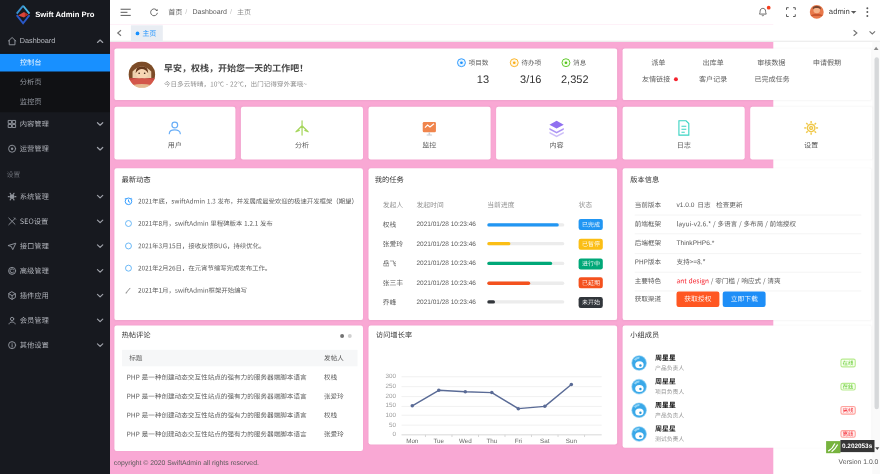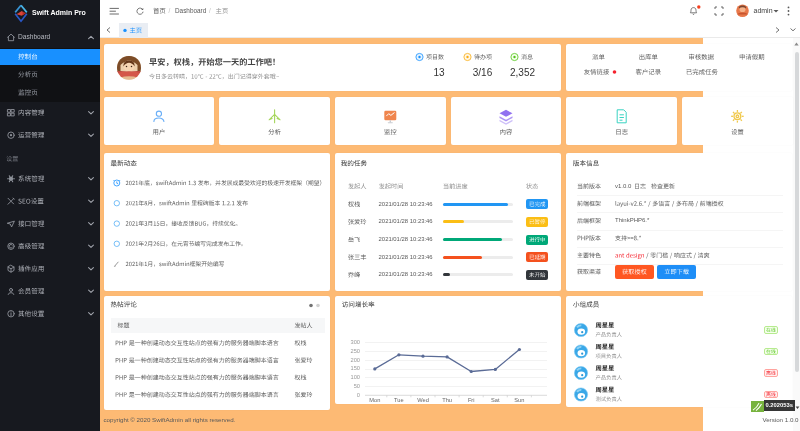--- a/index.html
+++ b/index.html
@@ -1,15 +1,15 @@
 <!DOCTYPE html>
 <html><head><meta charset="utf-8"><style>
 *{margin:0;padding:0;box-sizing:border-box}
 html,body{width:800px;height:431px;overflow:hidden}
-.stage{position:relative;width:703px;height:431px;background:#fdba74;font-family:"Liberation Sans",sans-serif}
+.stage{position:relative;width:703px;height:431px;background:#f9a8d4;font-family:"Liberation Sans",sans-serif}
 .ov{position:absolute;left:0;top:0;pointer-events:none}
 </style></head>
 <body>
 <div class="stage">
 <div style="position:absolute;left:0px;top:0px;width:100px;height:431px;background:#17191f"></div>
     <div style="position:absolute;left:0px;top:47.5px;width:100px;height:54px;background:#101114"></div>
     <div style="position:absolute;left:0px;top:49px;width:100px;height:16px;background:#1890ff"></div>
     <div style="position:absolute;left:100px;top:0px;width:700px;height:22px;background:#fff"></div>
     <div style="position:absolute;left:100px;top:22px;width:700px;height:16px;background:#fff;border-bottom:1px solid #eaeaea"></div>
     <div style="position:absolute;left:119px;top:23px;width:29px;height:15px;background:#e9edf3"></div>

